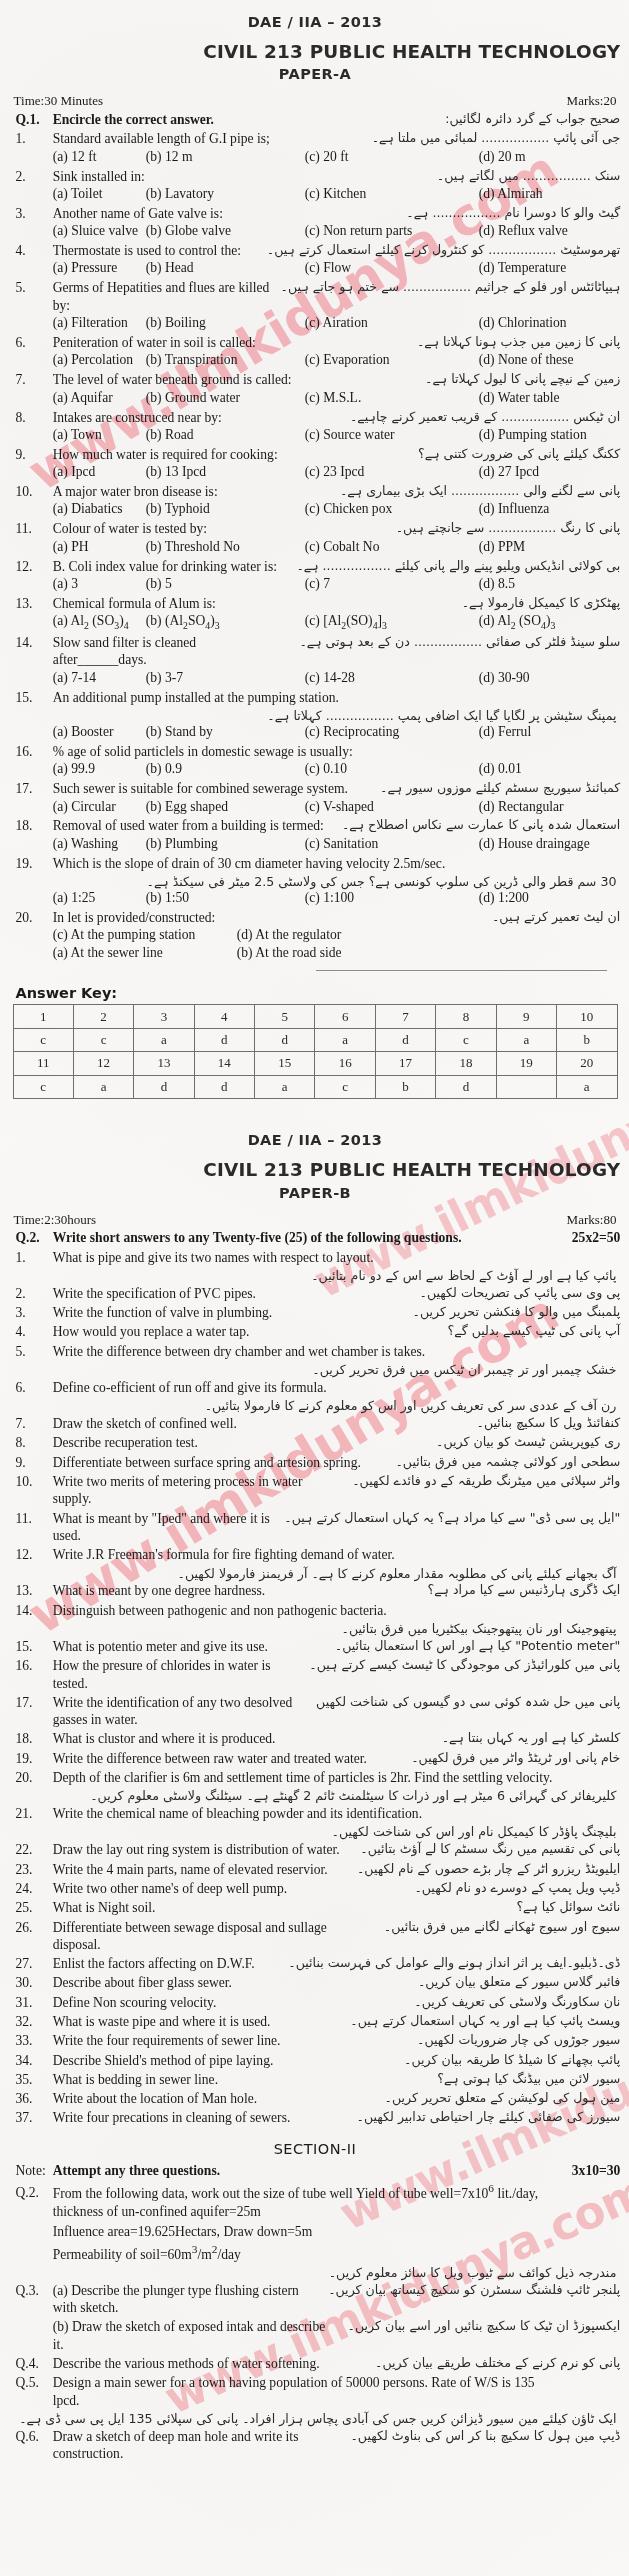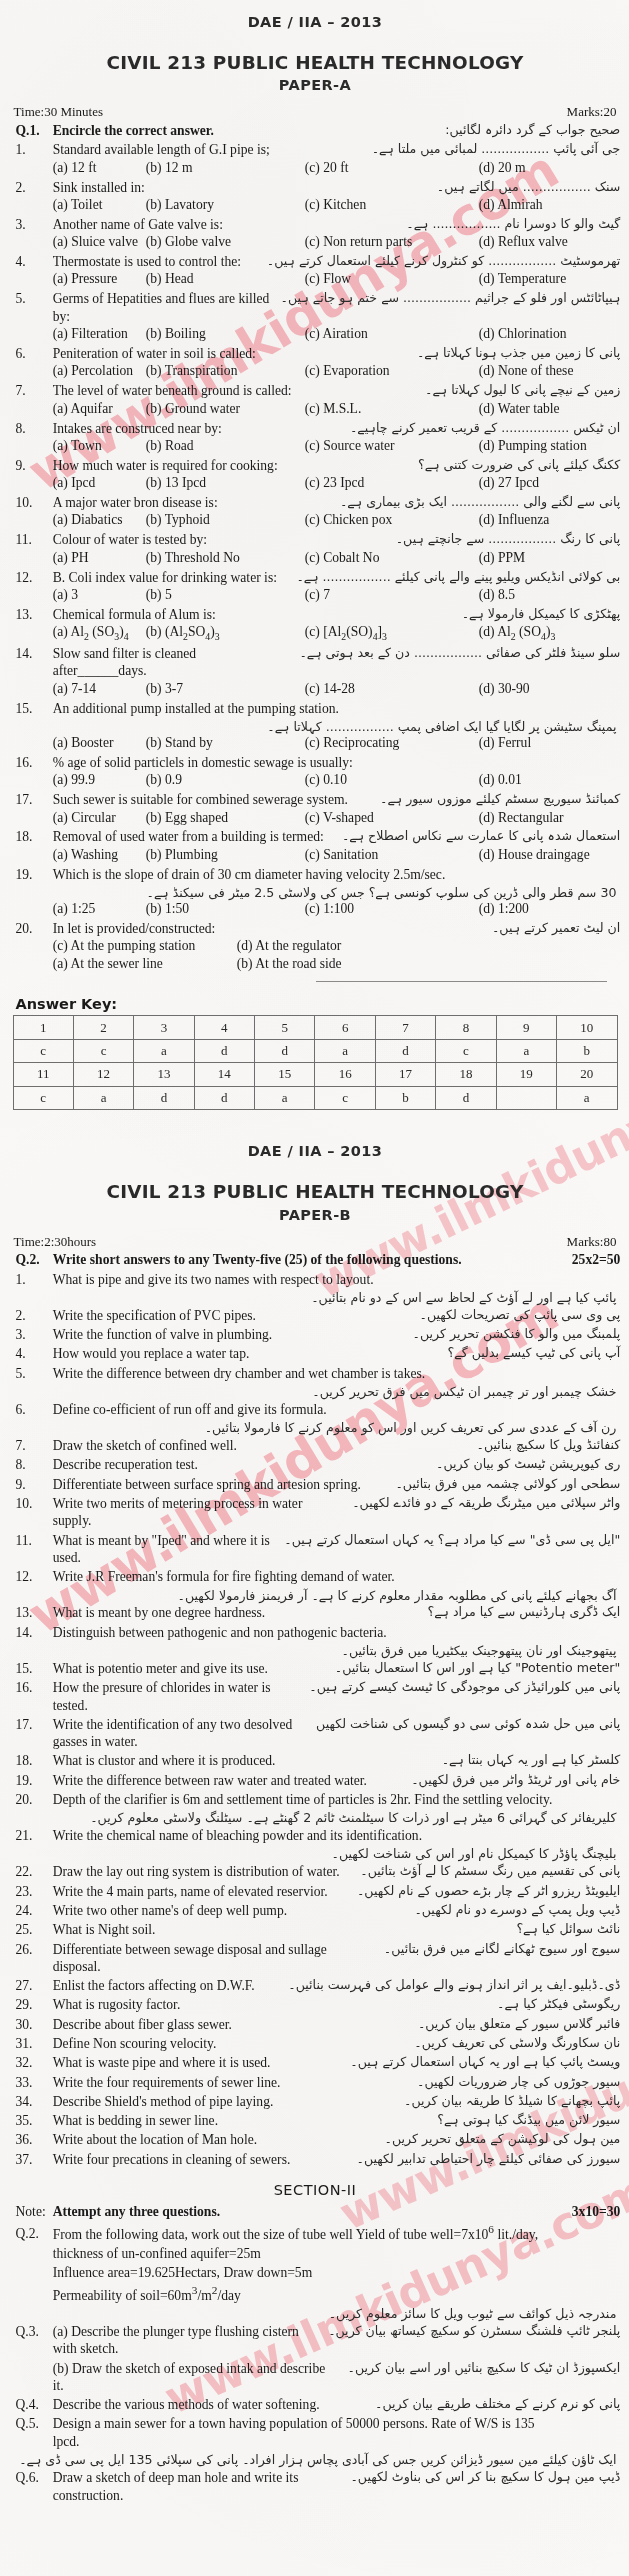--- a/index.html
+++ b/index.html
@@ -51,21 +51,21 @@
 
   
   .hdr-block { text-align: center; }
   .hdr-line {
     font-family: "DejaVu Sans", sans-serif;
     font-weight: bold;
     color: #2a2a2a;
     letter-spacing: 0.4px;
   }
   .hdr-dae    { font-size: 14.5px; margin-top: 13.6px; }
-  .hdr-title  { font-size: 18.4px; margin-top: 22px; letter-spacing: 0.2px; }
+  .hdr-title  { font-size: 18.4px; margin-top: 11px; letter-spacing: 0.2px; text-align: right; }
   .hdr-paper  { font-size: 14.5px; margin-top: 4.8px; }
 
   .meta-row {
     display: flex;
     justify-content: space-between;
     align-items: baseline;
     font-size: 13px;
     margin-top: 10.7px;
     padding: 0 3.9px;
   }
@@ -746,27 +746,20 @@
         </div>
         <div>
           <div class="qline">
             <div class="qnum">27.</div>
             <div class="qbody"><span class="urdu">ڈی۔ڈبلیو۔ایف پر اثر انداز ہونے والے عوامل کی فہرست بنائیں۔</span><span class="qtext">Enlist the factors affecting on D.W.F.</span></div>
           </div>
           <div class="clear"></div>
         </div>
         <div>
           <div class="qline">
-            <div class="qnum">29.</div>
-            <div class="qbody"><span class="urdu">ریگوسٹی فیکٹر کیا ہے۔</span><span class="qtext">What is rugosity factor.</span></div>
-          </div>
-          <div class="clear"></div>
-        </div>
-        <div>
-          <div class="qline">
             <div class="qnum">30.</div>
             <div class="qbody"><span class="urdu">فائبر گلاس سیور کے متعلق بیان کریں۔</span><span class="qtext">Describe about fiber glass sewer.</span></div>
           </div>
           <div class="clear"></div>
         </div>
         <div>
           <div class="qline">
             <div class="qnum">31.</div>
             <div class="qbody"><span class="urdu">نان سکاورنگ ولاسٹی کی تعریف کریں۔</span><span class="qtext">Define Non scouring velocity.</span></div>
           </div>

